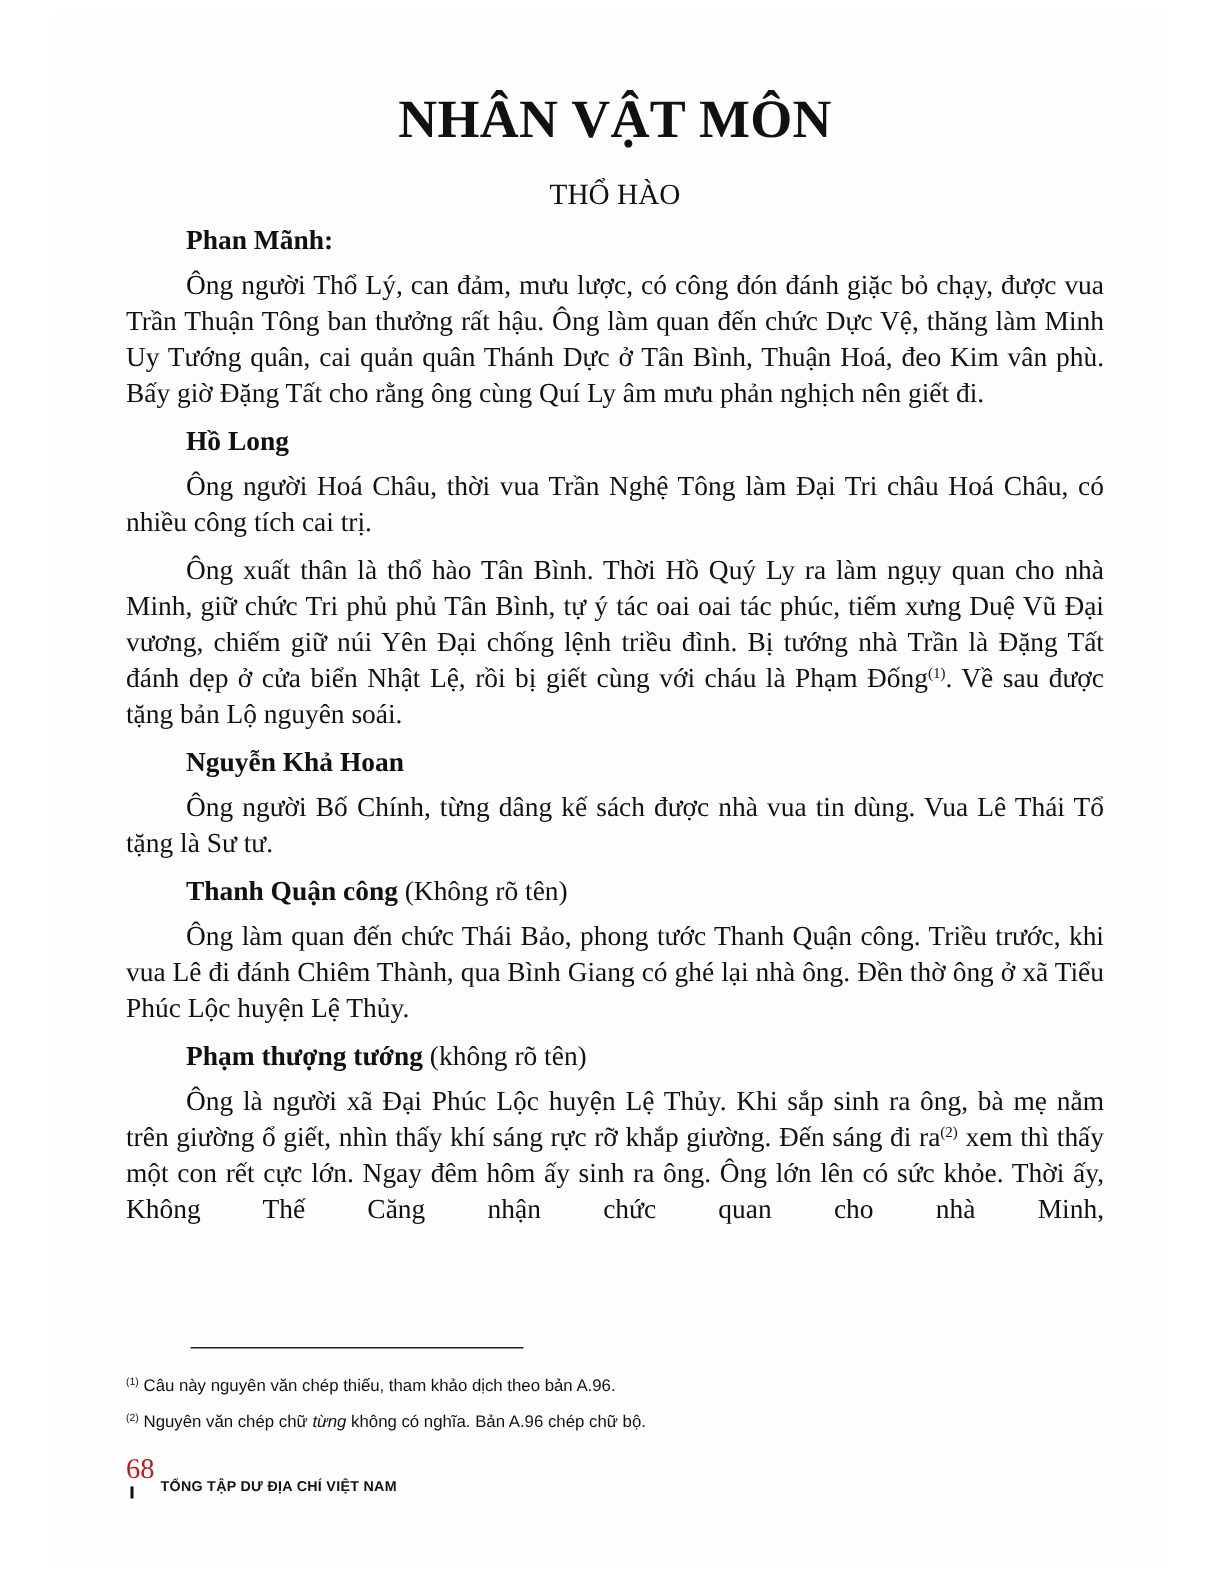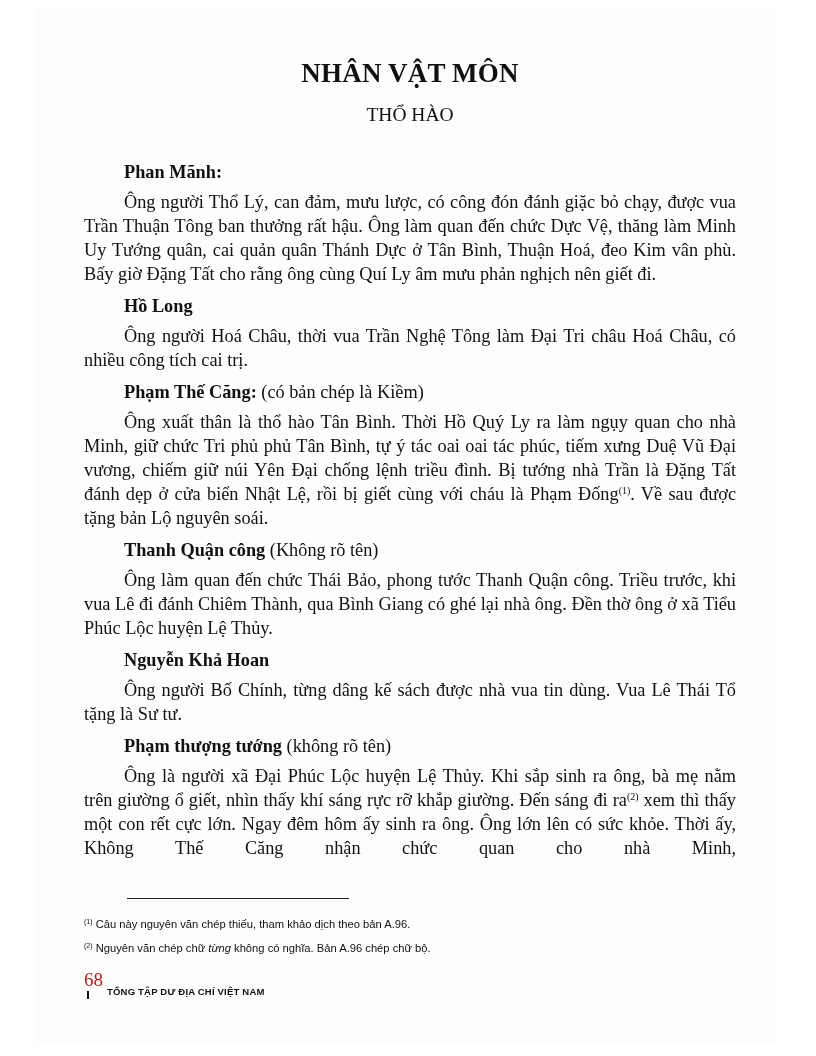--- a/index.html
+++ b/index.html
@@ -10,29 +10,29 @@
   .sheet {
     position: absolute; left: 36px; top: 10px; width: 742px; height: 1035px;
     background: #fdfdfd;
   }
   .content {
     position: absolute; left: 84px; width: 652px;
     font-family: "Liberation Serif", serif; color: #111;
   }
   .title {
     position: absolute; left: 0; width: 100%; top: 58px;
-    text-align: center; font-weight: bold; font-size: 27px; letter-spacing: 0.2px;
+    text-align: center; font-weight: bold; font-size: 36px; letter-spacing: 0.2px;
     margin: 0;
   }
   .subtitle {
-    position: absolute; left: 0; width: 100%; top: 104px;
+    position: absolute; left: 0; width: 100%; top: 120px;
     text-align: center; font-size: 19.5px; margin: 0; font-weight: normal;
   }
   .body {
-    position: absolute; left: 0; top: 160px; width: 652px;
+    position: absolute; left: 0; top: 148px; width: 652px;
     font-size: 18.3px; line-height: 24px;
   }
   .entry-name {
     margin: 0; padding-left: 40px; font-size: 18.3px; line-height: 24px;
   }
   .entry-name b { font-weight: bold; }
   .entry-name .note { font-weight: normal; }
   .para {
     margin: 6px 0 8px 0; text-indent: 40px; text-align: justify;
     text-align-last: left;
@@ -76,32 +76,31 @@
       <p class="entry-name"><b>Phan Mãnh:</b></p>
       <p class="para">Ông người Thổ Lý, can đảm, mưu lược, có công đón đánh giặc bỏ chạy, được vua Trần Thuận Tông ban thưởng rất hậu. Ông làm quan đến chức Dực Vệ, thăng làm Minh Uy Tướng quân, cai quản quân Thánh Dực ở Tân Bình, Thuận Hoá, đeo Kim vân phù. Bấy giờ Đặng Tất cho rằng ông cùng Quí Ly âm mưu phản nghịch nên giết đi.</p>
     </div>
 
     <div>
       <p class="entry-name"><b>Hồ Long</b></p>
       <p class="para">Ông người Hoá Châu, thời vua Trần Nghệ Tông làm Đại Tri châu Hoá Châu, có nhiều công tích cai trị.</p>
     </div>
 
     <div>
-      <p class="entry-name"><b>Phạm Thế Căng:</b> <span class="note">(có bản chép là Kiềm)</span></p>
       <p class="para"><span>Ông xuất thân là thổ hào Tân Bình. Thời Hồ Quý Ly ra làm ngụy quan cho nhà Minh, giữ chức Tri phủ phủ Tân Bình, tự ý tác oai oai tác phúc, tiếm xưng Duệ Vũ Đại vương, chiếm giữ núi Yên Đại chống lệnh triều đình. Bị tướng nhà Trần là Đặng Tất đánh dẹp ở cửa biển Nhật Lệ, rồi bị giết cùng với cháu là Phạm Đống</span><sup>(1)</sup><span>. Về sau được tặng bản Lộ nguyên soái.</span></p>
+    </div>
+
+    <div>
+      <p class="entry-name"><b>Nguyễn Khả Hoan</b></p>
+      <p class="para">Ông người Bố Chính, từng dâng kế sách được nhà vua tin dùng. Vua Lê Thái Tổ tặng là Sư tư.</p>
     </div>
 
     <div>
       <p class="entry-name"><b>Thanh Quận công</b> <span class="note">(Không rõ tên)</span></p>
       <p class="para">Ông làm quan đến chức Thái Bảo, phong tước Thanh Quận công. Triều trước, khi vua Lê đi đánh Chiêm Thành, qua Bình Giang có ghé lại nhà ông. Đền thờ ông ở xã Tiểu Phúc Lộc huyện Lệ Thủy.</p>
-    </div>
-
-    <div>
-      <p class="entry-name"><b>Nguyễn Khả Hoan</b></p>
-      <p class="para">Ông người Bố Chính, từng dâng kế sách được nhà vua tin dùng. Vua Lê Thái Tổ tặng là Sư tư.</p>
     </div>
 
     <div>
       <p class="entry-name"><b>Phạm thượng tướng</b> <span class="note">(không rõ tên)</span></p>
       <p class="para" style="text-align-last: justify;"><span>Ông là người xã Đại Phúc Lộc huyện Lệ Thủy. Khi sắp sinh ra ông, bà mẹ nằm trên giường ổ giết, nhìn thấy khí sáng rực rỡ khắp giường. Đến sáng đi ra</span><sup>(2)</sup><span> xem thì thấy một con rết cực lớn. Ngay đêm hôm ấy sinh ra ông. Ông lớn lên có sức khỏe. Thời ấy, Không Thế Căng nhận chức quan cho nhà Minh,</span></p>
     </div>
   </div>
 </div>
 
 <div class="rule"></div>

